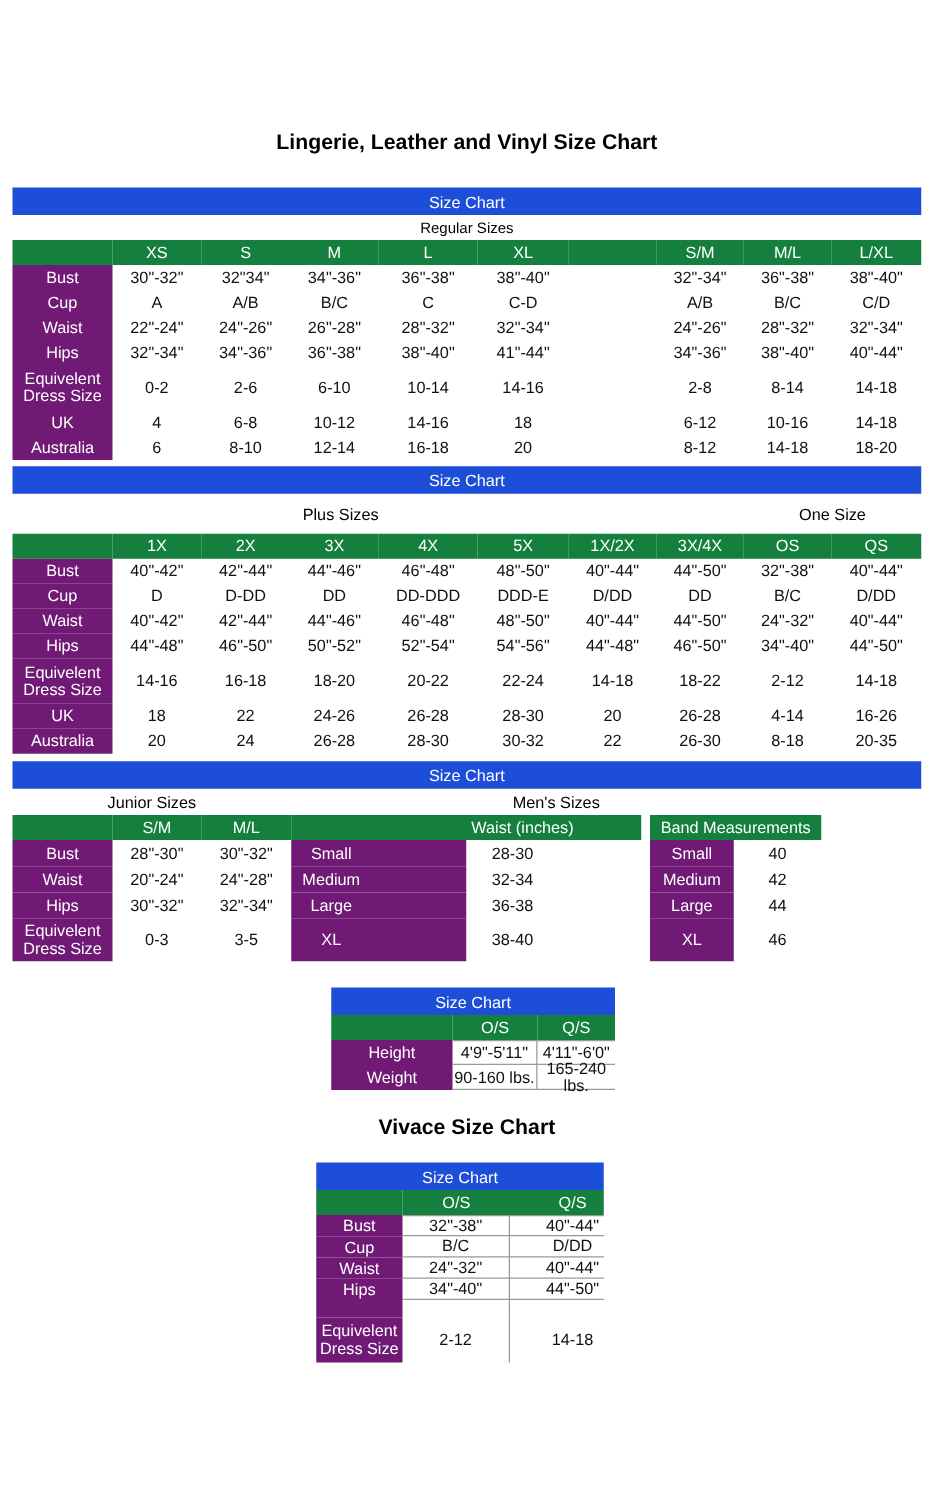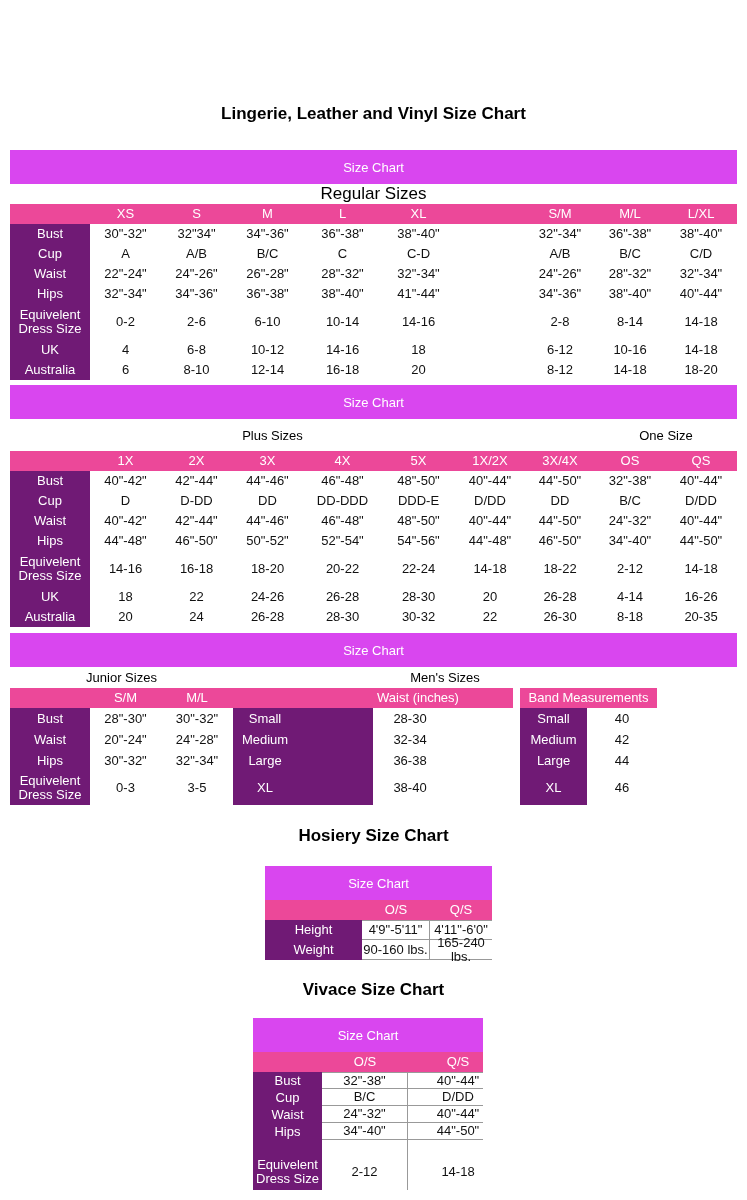--- a/index.html
+++ b/index.html
@@ -9,33 +9,33 @@
     font-family:"Liberation Sans", sans-serif; color:#111;
   }
   .page { width:727px; margin:0 auto; }
 
   .title { font-size:17px; font-weight:bold; text-align:center; color:#000; line-height:20px; margin:0; }
   .main-title { margin-top:0; }
   .hosiery-title { margin-top:22px; line-height:18px; }
   .vivace-title { margin-top:21px; line-height:18px; }
 
   .bar {
-    background:#d946ef; color:#ffffff; height:34px;
+    background:#1d4ed8; color:#ffffff; height:22px;
     display:flex; align-items:center; justify-content:center;
     font-size:13px;
   }
   .bar1 { margin-top:26px; }
   .bar2 { margin-top:5px; }
   .bar3 { margin-top:6px; }
 
-  .strip { height:20px; display:flex; align-items:center; justify-content:center; font-size:17px; color:#000; }
+  .strip { height:20px; display:flex; align-items:center; justify-content:center; font-size:12px; color:#000; }
 
   
   .cell { display:flex; align-items:center; justify-content:center; font-size:13px; box-sizing:border-box; text-align:center; line-height:14px; }
-  .cell.hdr   { background:#ec4899; color:#ffffff; }
+  .cell.hdr   { background:#15803d; color:#ffffff; }
   .cell.label { background:#701a75; color:#ffffff; }
   .cell.data  { color:#111; }
   .cell.spacer { background:transparent; }
 
   
   .main-cols { display:grid; grid-template-columns:80px 71px 71px 71px 79px 73px 70px 70px 70px 72px; }
   .regular-table, .plus-table { grid-template-rows:20px 20px 20px 20px 20px 36px 20px 20px; }
 
   .plus-strip { display:grid; grid-template-columns:80px 71px 71px 71px 79px 73px 70px 70px 70px 72px; height:32px;text-align:right; }
   .plus-strip .slabel { display:flex; align-items:center; justify-content:center; font-size:13px; color:#000; }
@@ -311,21 +311,20 @@
 
         <div class="cell label mens-label-a">XL</div>
         <div class="cell data mens-waist-val">38-40</div>
         <div class="cell spacer"></div>
         <div class="cell label">XL</div>
         <div class="cell data">46</div>
       </div>
     </div>
   </div>
 
-  <h2 class="title hosiery-title">Hosiery Size Chart</h2>
   <div class="hosiery-block">
     <div class="bar">
       <span>Size Chart</span>
     </div>
     <div class="hosiery-table">
         <div class="cell hdr"></div>
         <div class="cell hdr">O/S</div>
         <div class="cell hdr">Q/S</div>
         <div class="cell label">Height</div>
         <div class="cell data">4'9"-5'11"</div>

